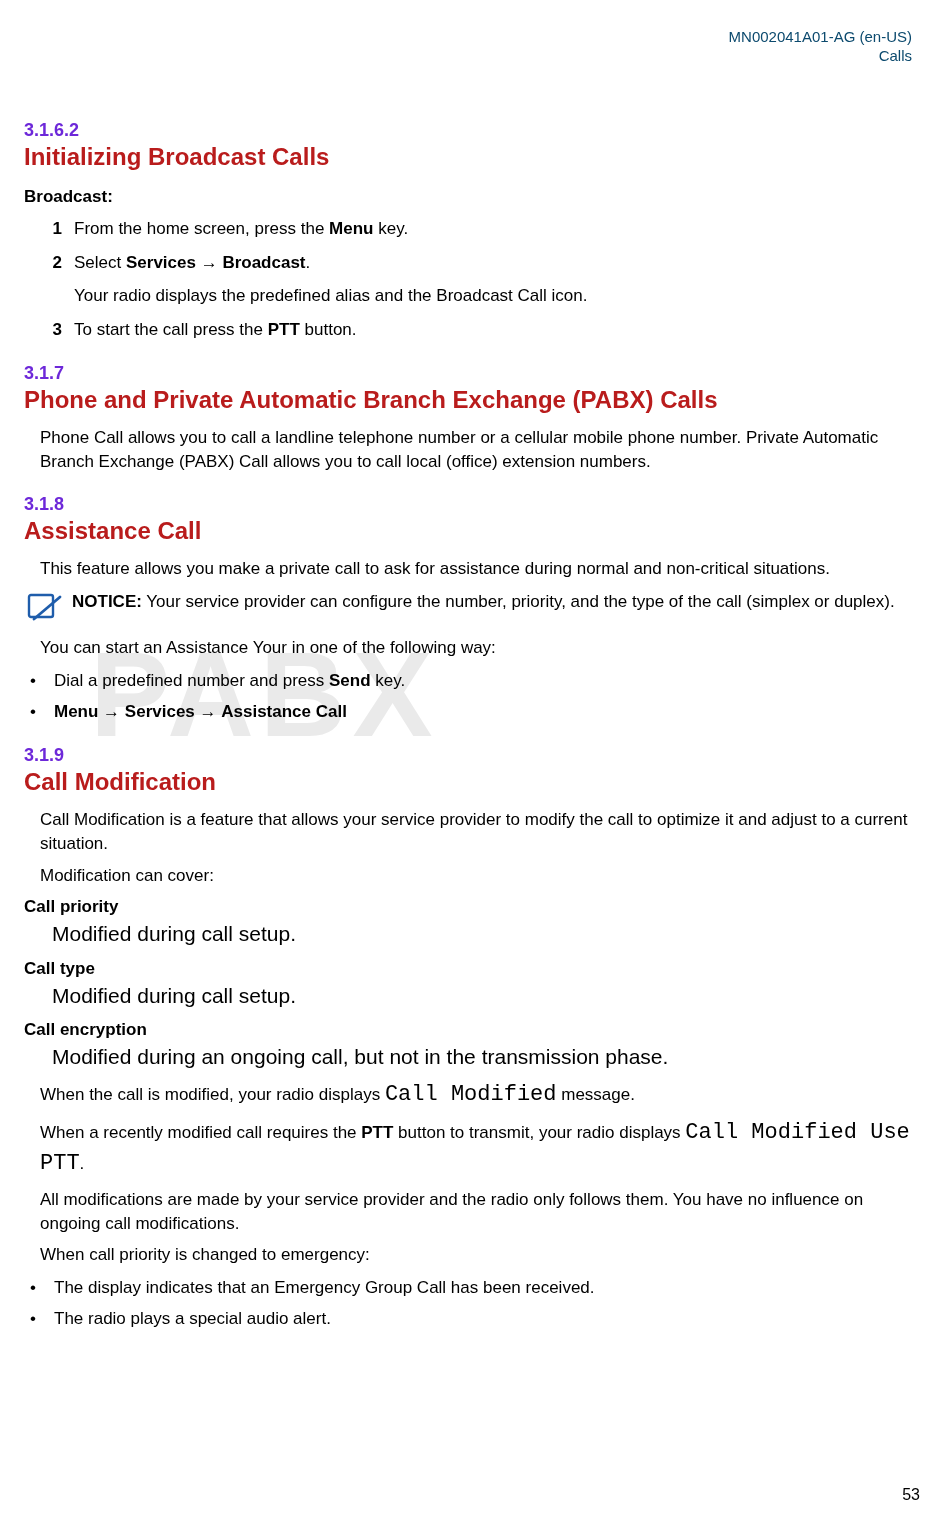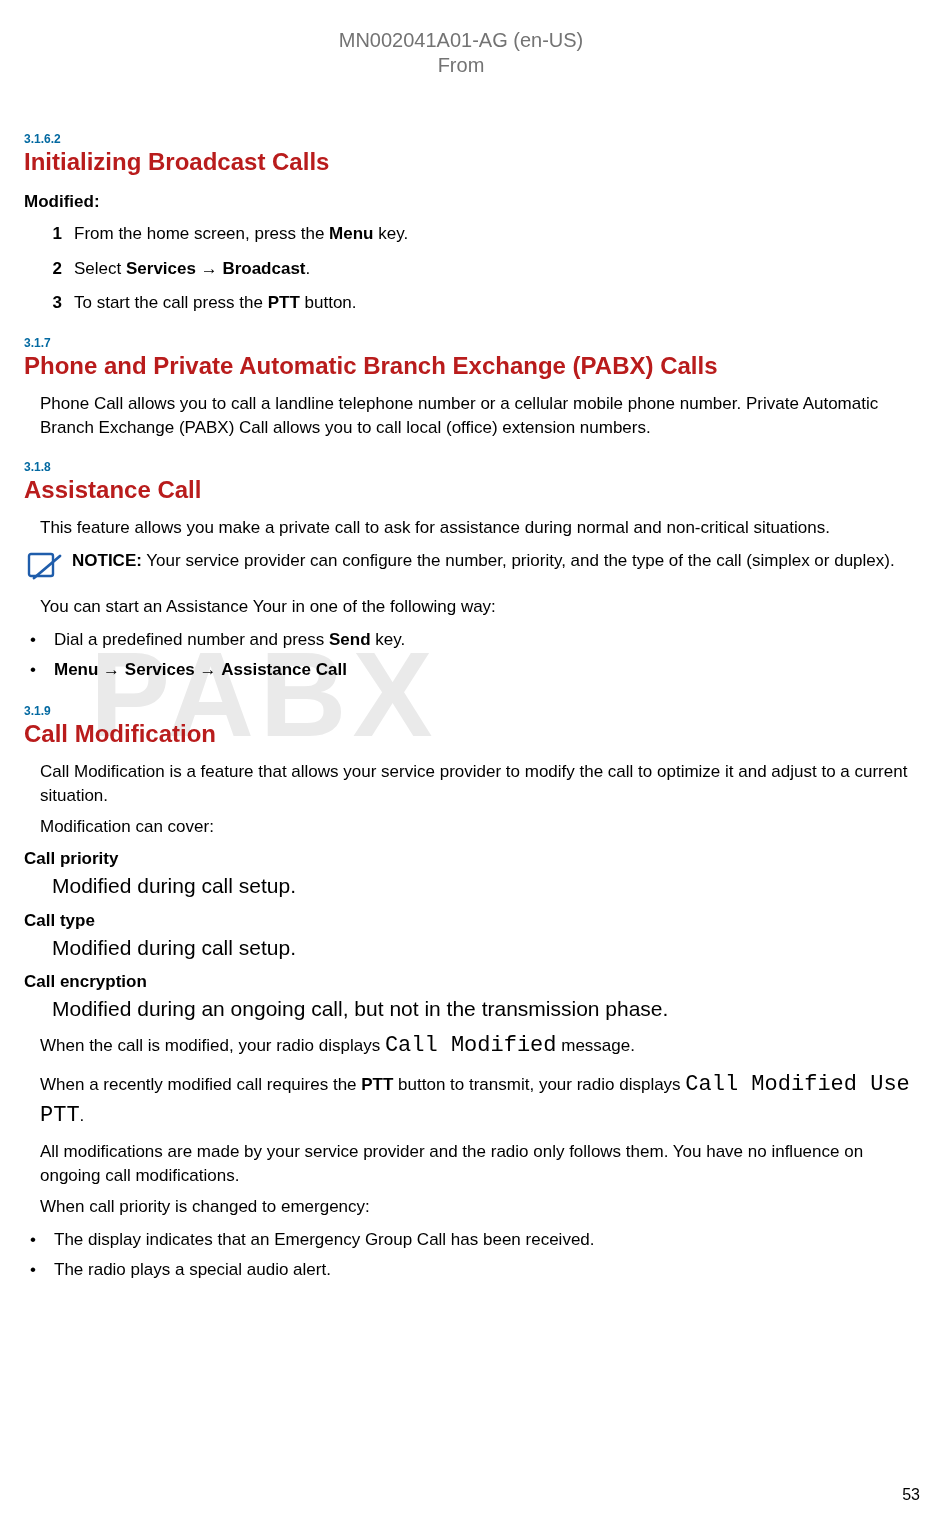--- a/index.html
+++ b/index.html
@@ -14,31 +14,31 @@
   .page {
     position: relative;
     width: 950px;
     height: 1528px;
     padding: 14px 24px 24px 24px;
   }
   .header-right {
     position: absolute;
     top: 14px;
     right: 14px;
-    text-align: center;
-    font-size: 20px;
+    text-align: right;
+    font-size: 15px;
     line-height: 1.25;
-    color: #737373;
+    color: #0c4a6e;
   }
   .content {
     margin-top: 68px;
   }
   .sec-num {
-    color: #0369a1;
-    font-size: 12px;
+    color: #6d28d9;
+    font-size: 18px;
     font-weight: bold;
     margin-top: 20px;
   }
   .sec-title {
     color: #b91c1c;
     font-size: 24px;
     font-weight: bold;
     margin-top: 2px;
     margin-bottom: 12px;
   }
@@ -150,42 +150,43 @@
   }
 </style>
 </head>
 <body>
 
 <div class="page">
   <div class="watermark">PABX</div>
 
   <div class="header-right">
     <div>MN002041A01-AG (en-US)</div>
-    <div>From</div>
+    <div>Calls</div>
   </div>
 
   <div class="content">
 
     <div class="sec-num">3.1.6.2</div>
     <div class="sec-title big">Initializing Broadcast Calls</div>
 
-    <div class="procedure-label">Modified:</div>
+    <div class="procedure-label">Broadcast:</div>
 
     <ol class="proc">
       <li>
         <span class="step-num">1</span>
         <span class="step-body">
           <span>From the home screen, press the </span><span class="b">Menu</span><span> key.</span>
         </span>
       </li>
       <li>
         <span class="step-num">2</span>
         <span class="step-body">
           <span>Select </span><span class="b">Services</span><span> → </span><span class="b">Broadcast</span><span>.</span>
         </span>
+        <span class="step-extra">Your radio displays the predefined alias and the Broadcast Call icon.</span>
       </li>
       <li>
         <span class="step-num">3</span>
         <span class="step-body">
           <span>To start the call press the </span><span class="b">PTT</span><span> button.</span>
         </span>
       </li>
     </ol>
 
     <div class="sec-num">3.1.7</div>

